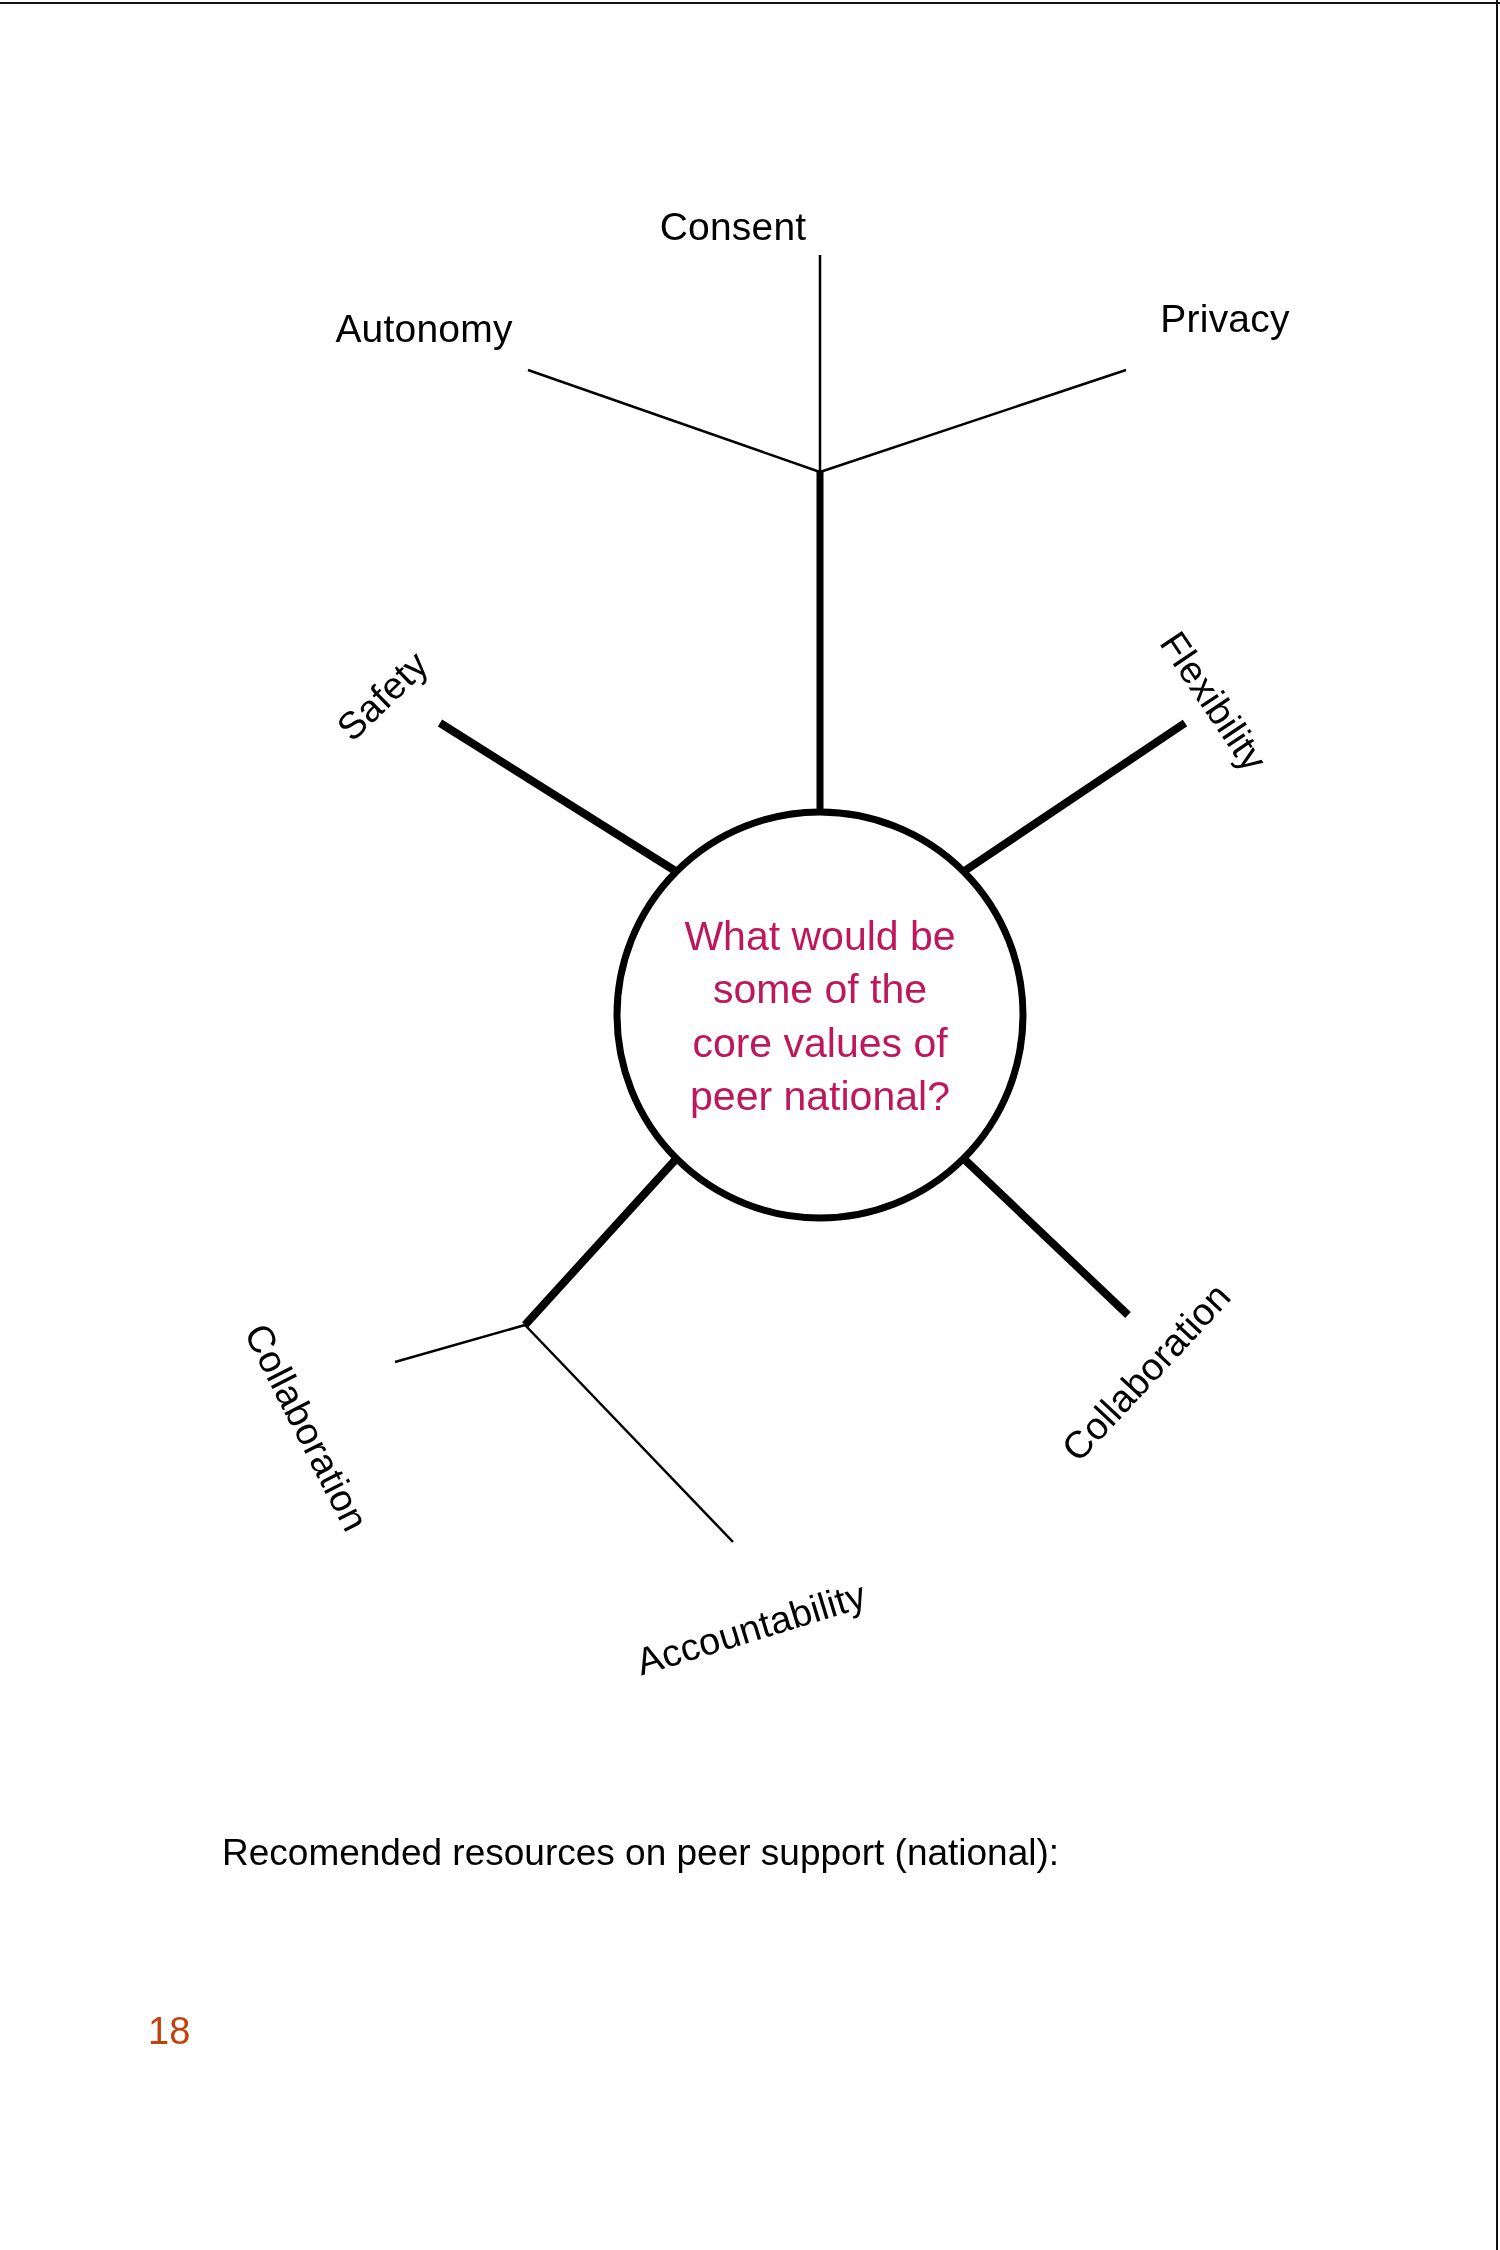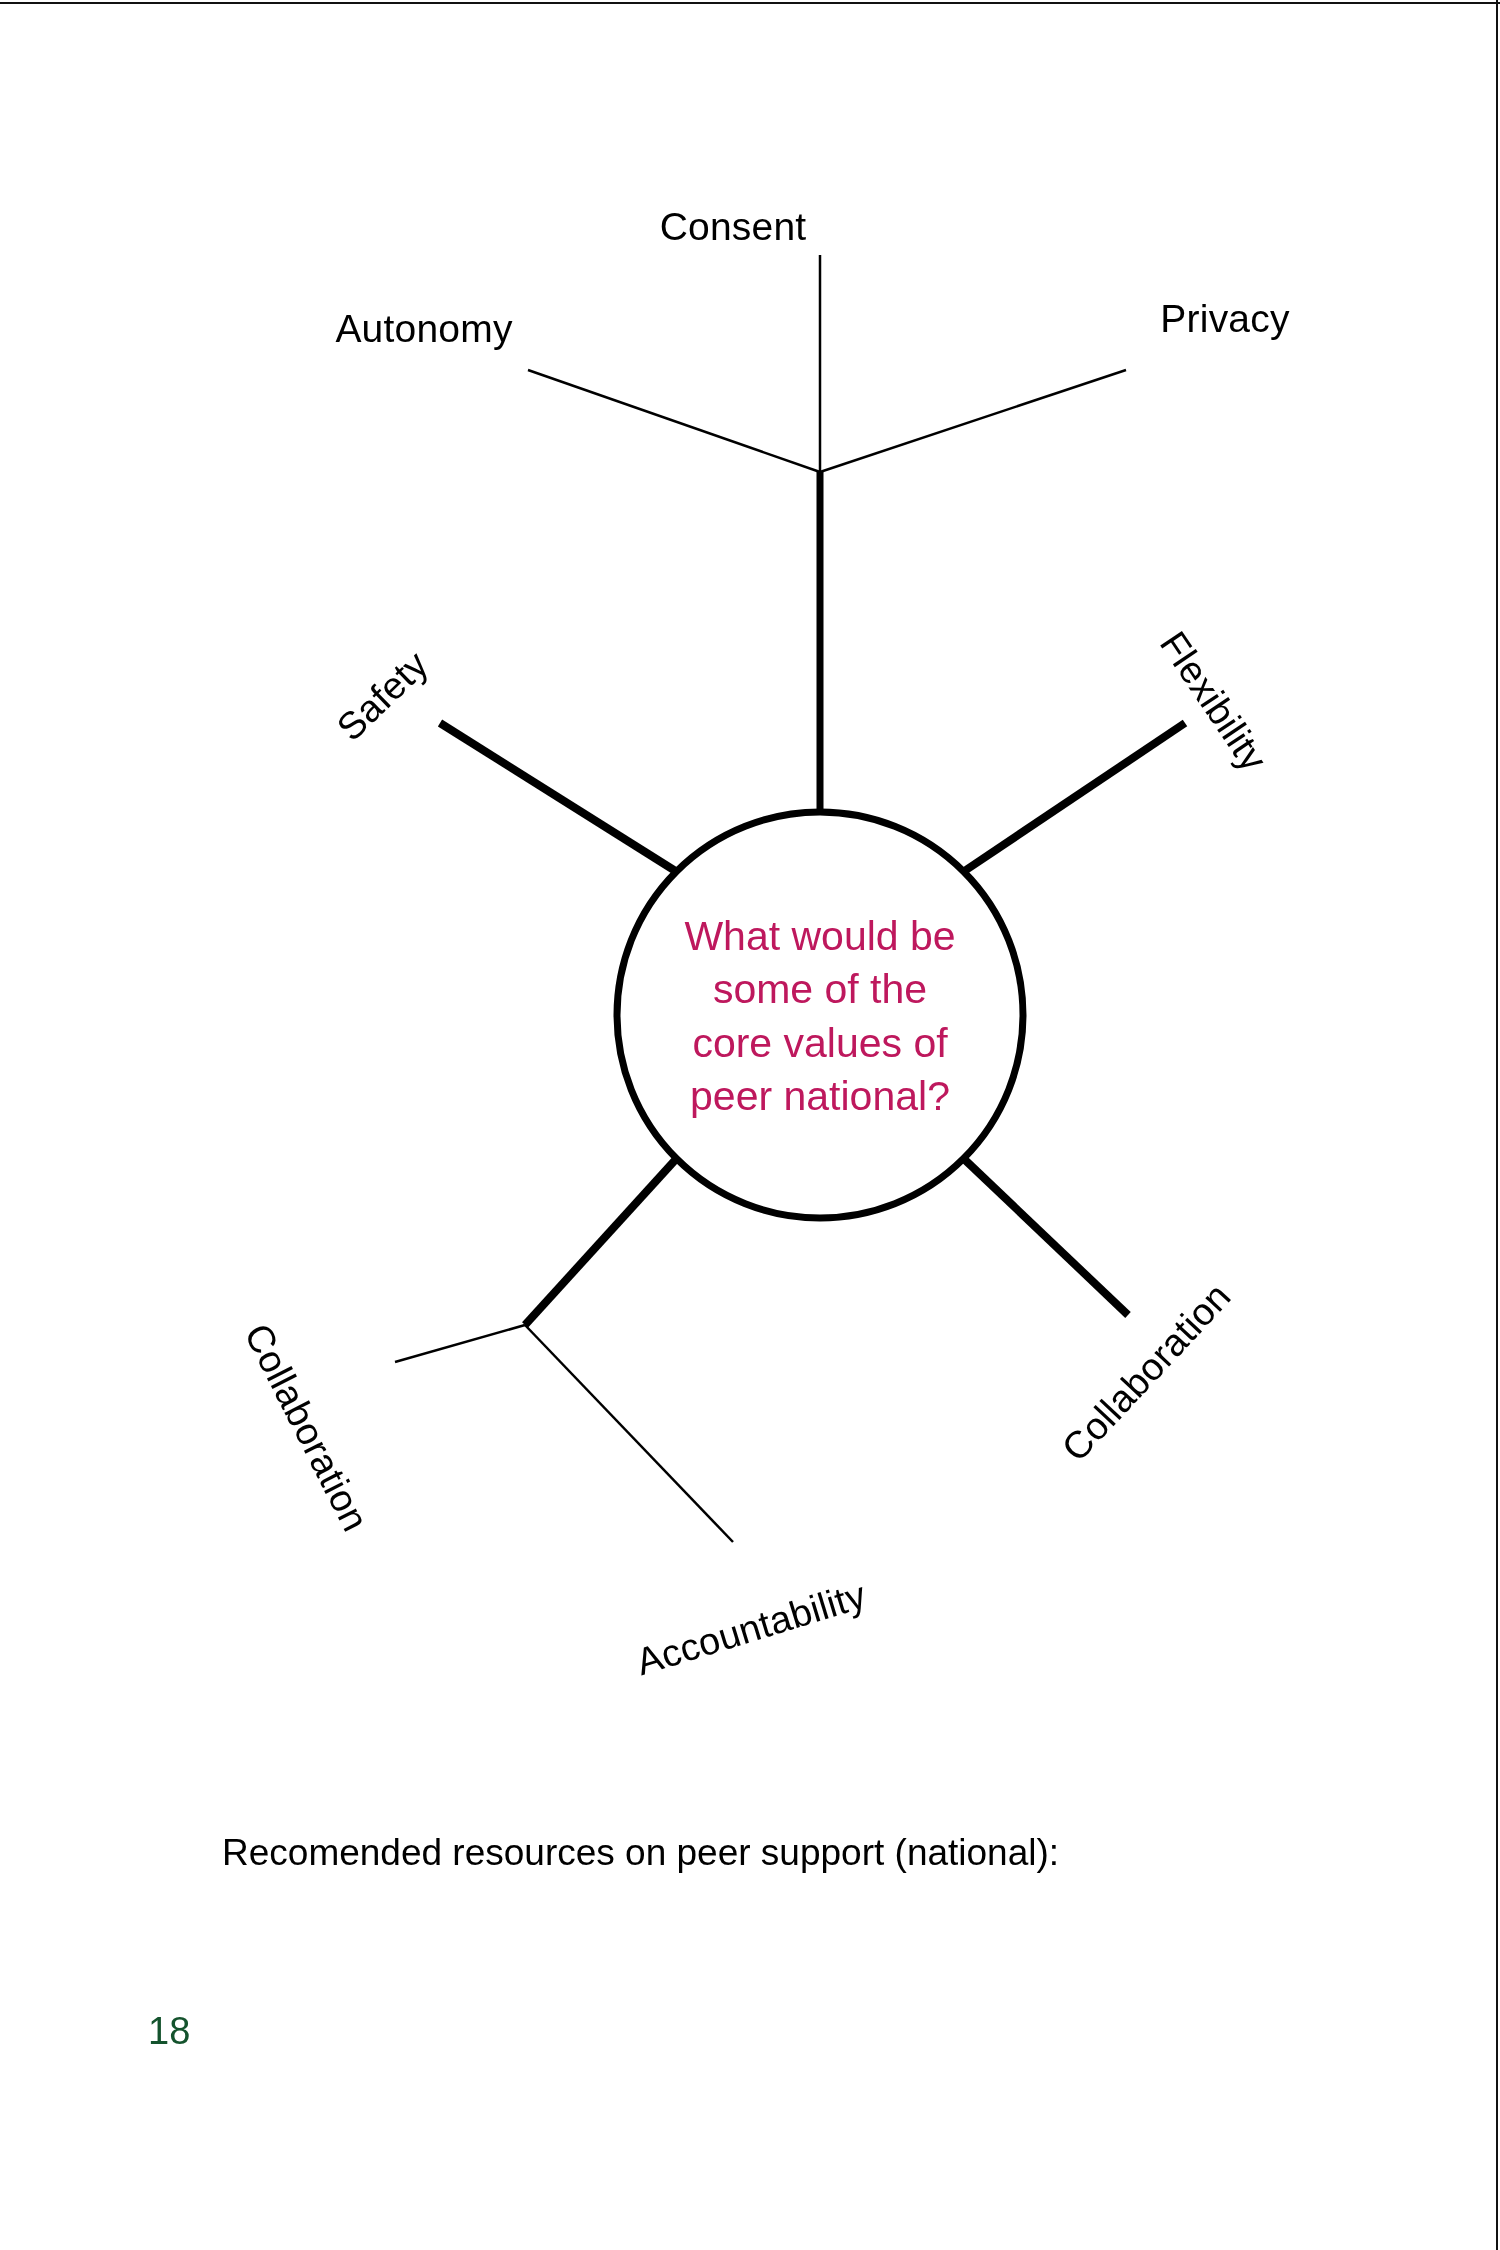--- a/index.html
+++ b/index.html
@@ -102,21 +102,21 @@
   #footer .resource-link {
     text-decoration: underline;
     text-underline-offset: 4px;
     color: #000000;
   }
   #page-number {
     position: absolute;
     left: 148px;
     top: 2010px;
     font-size: 38px;
-    color: #14532d;
+    color: #c2410c;
   }
 </style>
 </head>
 <body>
 
 <div id="page">
 
   <div id="page-border-top"></div>
   <div id="page-border-right"></div>
 

